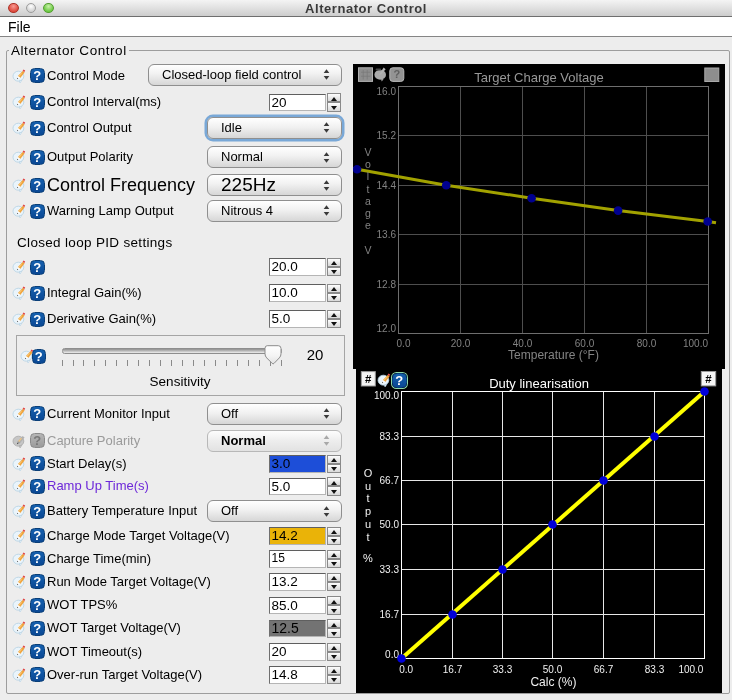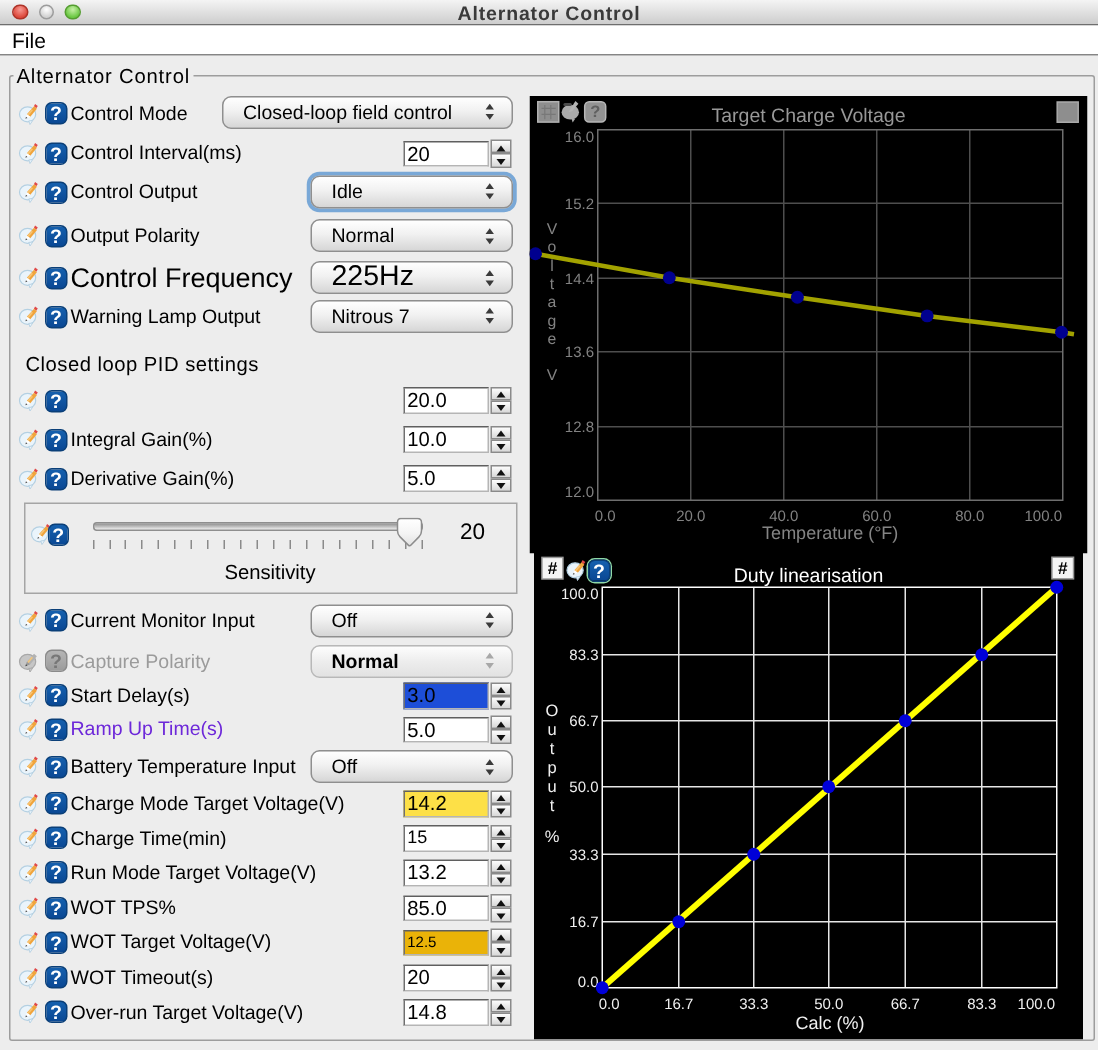--- a/index.html
+++ b/index.html
@@ -112,21 +112,21 @@
 <path d="M7.2 11.6 L8.0 14.0 L9.8 11.4 Z" fill="#eaf4fb" stroke="#b4d0e2" stroke-width="0.6"></path>
 <path d="M11.4 0.4 L13.2 1.6 L12.2 3.2 L10.6 1.9 Z" fill="#e04848"></path>
 <path d="M10.7 1.9 L12.6 3.5 L8.2 8.9 L5.9 7.1 Z" fill="#f0a43c"></path>
 <path d="M9.1 3.8 L10.0 4.5 L6.8 8.3 L5.9 7.6 Z" fill="#f8c878" opacity="0.9"></path>
 <path d="M5.9 7.1 L8.2 8.9 L4.9 10.2 Z" fill="#ffffff"></path>
 <path d="M5.35 8.8 L6.3 9.6 L4.9 10.2 Z" fill="#444444"></path>
 </svg>
       <div style="position:absolute;left:30px;top:203.5px;width:14.5px;height:15px;border-radius:4.5px;background:linear-gradient(180deg,#1560ae,#0a4894);border:1px solid #0a3f78;box-sizing:border-box;color:#ffffff;font-weight:bold;font-size:13px;text-align:center;line-height:13.5px">?</div>
       <div style="position:absolute;left:47px;top:202px;height:18px;line-height:18px;font-size:13px;color:#000;white-space:nowrap">Warning Lamp Output</div>
       <div style="position:absolute;left:207px;top:199.5px;width:135px;height:22px;border-radius:6px;background:linear-gradient(180deg,#ffffff,#f1f1f1 45%,#d6d6d6);border:1px solid #8f8f8f;box-sizing:border-box;">
-<div style="position:absolute;left:13px;top:0;height:20px;line-height:20px;font-size:13px;color:#000;font-weight:normal;white-space:nowrap">Nitrous 7</div>
+<div style="position:absolute;left:13px;top:0;height:20px;line-height:20px;font-size:13px;color:#000;font-weight:normal;white-space:nowrap">Nitrous 4</div>
 <svg style="position:absolute;right:11px;top:4.5px;display:block" width="7" height="11" viewBox="0 0 7 11">
 <path d="M3.5 0.2 L6.3 4 L0.7 4 Z" fill="#3a3a3a"></path>
           <path d="M3.5 10.8 L6.3 7 L0.7 7 Z" fill="#3a3a3a"></path>
 </svg>
       </div>
       <div style="position:absolute;left:17px;top:235px;font-size:13.5px;letter-spacing:0.32px;color:#000;white-space:nowrap">Closed loop PID settings</div>
       <svg style="position:absolute;left:12px;top:260px" width="15" height="15" viewBox="0 0 15 15">
 <ellipse cx="6.4" cy="7.2" rx="5.4" ry="5.0" fill="#eaf4fb" stroke="#b4d0e2" stroke-width="0.8"></ellipse>
 <path d="M7.2 11.6 L8.0 14.0 L9.8 11.4 Z" fill="#eaf4fb" stroke="#b4d0e2" stroke-width="0.6"></path>
 <path d="M11.4 0.4 L13.2 1.6 L12.2 3.2 L10.6 1.9 Z" fill="#e04848"></path>
@@ -318,21 +318,21 @@
 <ellipse cx="6.4" cy="7.2" rx="5.4" ry="5.0" fill="#eaf4fb" stroke="#b4d0e2" stroke-width="0.8"></ellipse>
 <path d="M7.2 11.6 L8.0 14.0 L9.8 11.4 Z" fill="#eaf4fb" stroke="#b4d0e2" stroke-width="0.6"></path>
 <path d="M11.4 0.4 L13.2 1.6 L12.2 3.2 L10.6 1.9 Z" fill="#e04848"></path>
 <path d="M10.7 1.9 L12.6 3.5 L8.2 8.9 L5.9 7.1 Z" fill="#f0a43c"></path>
 <path d="M9.1 3.8 L10.0 4.5 L6.8 8.3 L5.9 7.6 Z" fill="#f8c878" opacity="0.9"></path>
 <path d="M5.9 7.1 L8.2 8.9 L4.9 10.2 Z" fill="#ffffff"></path>
 <path d="M5.35 8.8 L6.3 9.6 L4.9 10.2 Z" fill="#444444"></path>
 </svg>
       <div style="position:absolute;left:30px;top:528.2px;width:14.5px;height:15px;border-radius:4.5px;background:linear-gradient(180deg,#1560ae,#0a4894);border:1px solid #0a3f78;box-sizing:border-box;color:#ffffff;font-weight:bold;font-size:13px;text-align:center;line-height:13.5px">?</div>
       <div style="position:absolute;left:47px;top:526.7px;height:18px;line-height:18px;font-size:13px;color:#000;white-space:nowrap">Charge Mode Target Voltage(V)</div>
-      <div style="position:absolute;left:268.5px;top:527px;width:57px;height:17.5px;background:#fde047;border-top:1.5px solid #5f5f5f;border-left:1.5px solid #6f6f6f;border-right:1px solid #b5b5b5;border-bottom:1px solid #b5b5b5;box-sizing:border-box;font-size:13.5px;line-height:15px;color:#000;padding-left:2px">14.2</div>
+      <div style="position:absolute;left:268.5px;top:527px;width:57px;height:17.5px;background:#eab308;border-top:1.5px solid #5f5f5f;border-left:1.5px solid #6f6f6f;border-right:1px solid #b5b5b5;border-bottom:1px solid #b5b5b5;box-sizing:border-box;font-size:13.5px;line-height:15px;color:#000;padding-left:2px">14.2</div>
 <div style="position:absolute;left:327.0px;top:526.5px;width:14px;height:9.4px;background:linear-gradient(180deg,#fdfdfd,#d8d8d8);border:1px solid #8a8a8a;box-sizing:border-box">
         <div style="position:absolute;left:2.5px;top:2.5px;width:0;height:0;border-left:3.5px solid transparent;border-right:3.5px solid transparent;border-bottom:4px solid #111"></div>
       </div>
 <div style="position:absolute;left:327.0px;top:535.9px;width:14px;height:9.4px;background:linear-gradient(180deg,#fdfdfd,#d8d8d8);border:1px solid #8a8a8a;box-sizing:border-box">
         <div style="position:absolute;left:2.5px;top:2.5px;width:0;height:0;border-left:3.5px solid transparent;border-right:3.5px solid transparent;border-top:4px solid #111"></div>
       </div>
       <svg style="position:absolute;left:12px;top:551.7px" width="15" height="15" viewBox="0 0 15 15">
 <ellipse cx="6.4" cy="7.2" rx="5.4" ry="5.0" fill="#eaf4fb" stroke="#b4d0e2" stroke-width="0.8"></ellipse>
 <path d="M7.2 11.6 L8.0 14.0 L9.8 11.4 Z" fill="#eaf4fb" stroke="#b4d0e2" stroke-width="0.6"></path>
 <path d="M11.4 0.4 L13.2 1.6 L12.2 3.2 L10.6 1.9 Z" fill="#e04848"></path>
@@ -390,21 +390,21 @@
 <ellipse cx="6.4" cy="7.2" rx="5.4" ry="5.0" fill="#eaf4fb" stroke="#b4d0e2" stroke-width="0.8"></ellipse>
 <path d="M7.2 11.6 L8.0 14.0 L9.8 11.4 Z" fill="#eaf4fb" stroke="#b4d0e2" stroke-width="0.6"></path>
 <path d="M11.4 0.4 L13.2 1.6 L12.2 3.2 L10.6 1.9 Z" fill="#e04848"></path>
 <path d="M10.7 1.9 L12.6 3.5 L8.2 8.9 L5.9 7.1 Z" fill="#f0a43c"></path>
 <path d="M9.1 3.8 L10.0 4.5 L6.8 8.3 L5.9 7.6 Z" fill="#f8c878" opacity="0.9"></path>
 <path d="M5.9 7.1 L8.2 8.9 L4.9 10.2 Z" fill="#ffffff"></path>
 <path d="M5.35 8.8 L6.3 9.6 L4.9 10.2 Z" fill="#444444"></path>
 </svg>
       <div style="position:absolute;left:30px;top:620.7px;width:14.5px;height:15px;border-radius:4.5px;background:linear-gradient(180deg,#1560ae,#0a4894);border:1px solid #0a3f78;box-sizing:border-box;color:#ffffff;font-weight:bold;font-size:13px;text-align:center;line-height:13.5px">?</div>
       <div style="position:absolute;left:47px;top:619.2px;height:18px;line-height:18px;font-size:13px;color:#000;white-space:nowrap">WOT Target Voltage(V)</div>
-      <div style="position:absolute;left:268.5px;top:619.5px;width:57px;height:17.5px;background:#eab308;border-top:1.5px solid #5f5f5f;border-left:1.5px solid #6f6f6f;border-right:1px solid #b5b5b5;border-bottom:1px solid #b5b5b5;box-sizing:border-box;font-size:10px;line-height:15px;color:#000;padding-left:2px">12.5</div>
+      <div style="position:absolute;left:268.5px;top:619.5px;width:57px;height:17.5px;background:#737373;border-top:1.5px solid #5f5f5f;border-left:1.5px solid #6f6f6f;border-right:1px solid #b5b5b5;border-bottom:1px solid #b5b5b5;box-sizing:border-box;font-size:14px;line-height:15px;color:#000;padding-left:2px">12.5</div>
 <div style="position:absolute;left:327.0px;top:619.0px;width:14px;height:9.4px;background:linear-gradient(180deg,#fdfdfd,#d8d8d8);border:1px solid #8a8a8a;box-sizing:border-box">
         <div style="position:absolute;left:2.5px;top:2.5px;width:0;height:0;border-left:3.5px solid transparent;border-right:3.5px solid transparent;border-bottom:4px solid #111"></div>
       </div>
 <div style="position:absolute;left:327.0px;top:628.4px;width:14px;height:9.4px;background:linear-gradient(180deg,#fdfdfd,#d8d8d8);border:1px solid #8a8a8a;box-sizing:border-box">
         <div style="position:absolute;left:2.5px;top:2.5px;width:0;height:0;border-left:3.5px solid transparent;border-right:3.5px solid transparent;border-top:4px solid #111"></div>
       </div>
       <svg style="position:absolute;left:12px;top:644.7px" width="15" height="15" viewBox="0 0 15 15">
 <ellipse cx="6.4" cy="7.2" rx="5.4" ry="5.0" fill="#eaf4fb" stroke="#b4d0e2" stroke-width="0.8"></ellipse>
 <path d="M7.2 11.6 L8.0 14.0 L9.8 11.4 Z" fill="#eaf4fb" stroke="#b4d0e2" stroke-width="0.6"></path>
 <path d="M11.4 0.4 L13.2 1.6 L12.2 3.2 L10.6 1.9 Z" fill="#e04848"></path>

